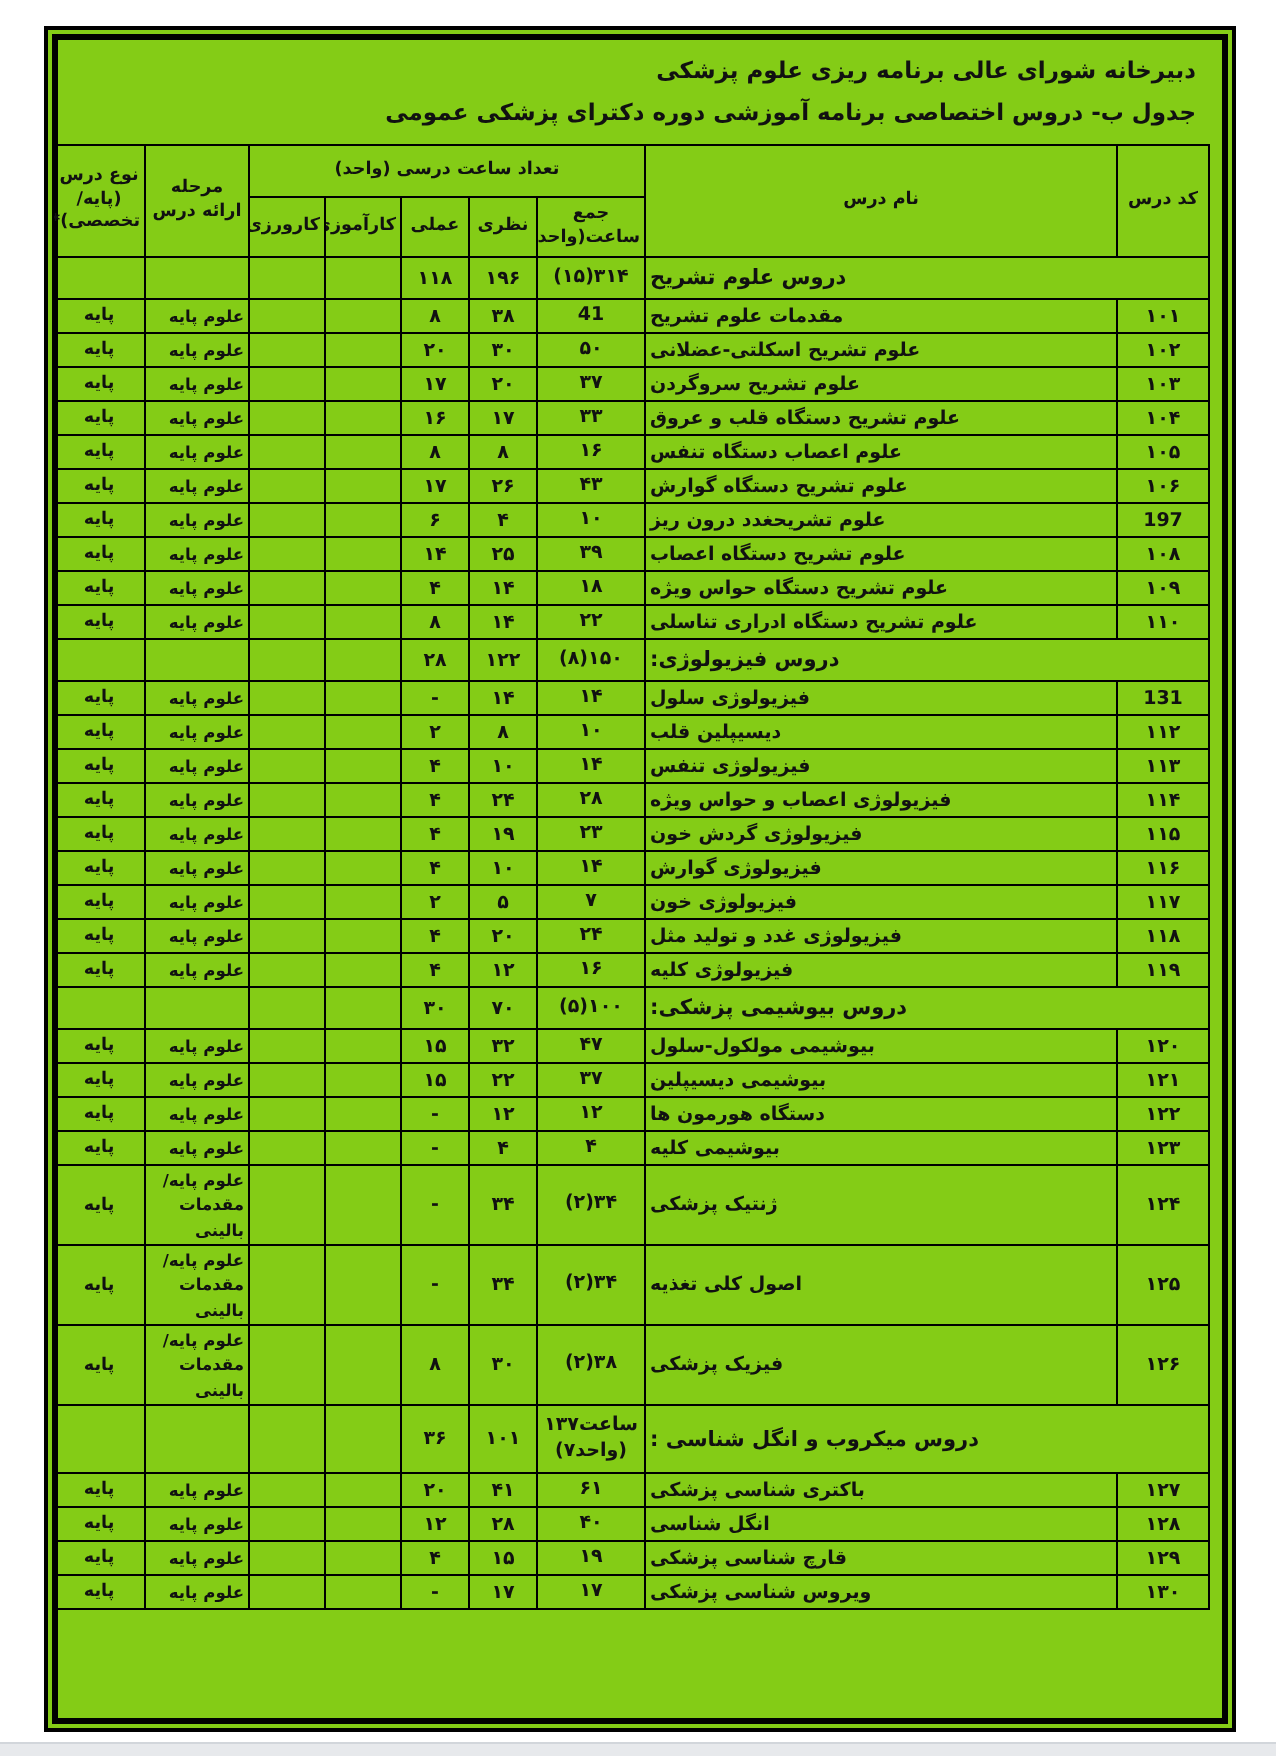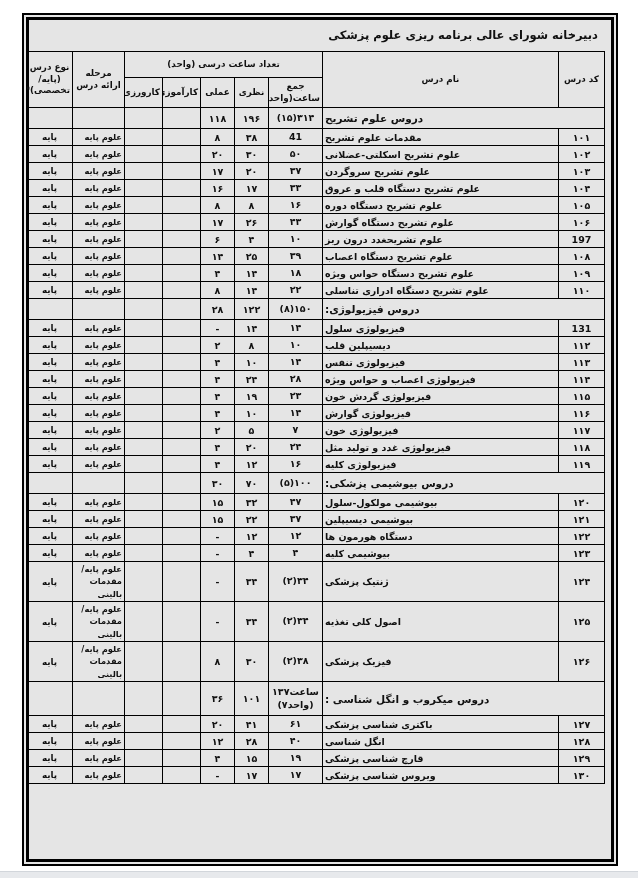--- a/index.html
+++ b/index.html
@@ -10,21 +10,21 @@
     position: relative;
     overflow: hidden;
     color: #111;
   }
   .frame {
     position: absolute;
     top: 13px; left: 22px;
     width: 596px; height: 853px;
     border: 2px solid #000;
     padding: 2px;
-    background: #e5e5e5;
+    background: #84cc16;
   }
   .frame-inner {
     width: 100%; height: 100%;
     border: 3px solid #000;
     direction: rtl;
     padding: 6px 5px 0 5px;
   }
   .titles { text-align: right; padding: 2px 8px 7px 0; }
   .t1 { font-weight: bold; font-size: 11.5px; }
   .t2 { font-weight: bold; font-size: 11.5px; margin-top: 7px; }
@@ -72,20 +72,21 @@
   }
 </style>
 </head>
 <body>
 
 <div class="frame">
   <div class="frame-inner">
 
     <div class="titles">
       <div class="t1">دبیرخانه شورای عالی برنامه ریزی علوم پزشکی</div>
+      <div class="t2">جدول ب- دروس اختصاصی برنامه آموزشی دوره دکترای پزشکی عمومی</div>
     </div>
 
     <table class="courses">
       <colgroup>
         <col style="width:46px">
           <col style="width:236px">
           <col style="width:54px">
         <col style="width:34px">
           <col style="width:34px">
           <col style="width:38px">
@@ -159,21 +160,21 @@
             <td class="num total">۳۳</td>
             <td class="num">۱۷</td>
             <td class="num">۱۶</td>
             <td class="num"></td>
             <td class="num"></td>
             <td class="stage">علوم پایه</td>
             <td class="type">پایه</td>
           </tr>
           <tr class="course">
             <td class="code">۱۰۵</td>
-            <td class="name">علوم تشریح دستگاه دوره</td>
+            <td class="name">علوم اعصاب دستگاه تنفس</td>
             <td class="num total">۱۶</td>
             <td class="num">۸</td>
             <td class="num">۸</td>
             <td class="num"></td>
             <td class="num"></td>
             <td class="stage">علوم پایه</td>
             <td class="type">پایه</td>
           </tr>
           <tr class="course">
             <td class="code">۱۰۶</td>

